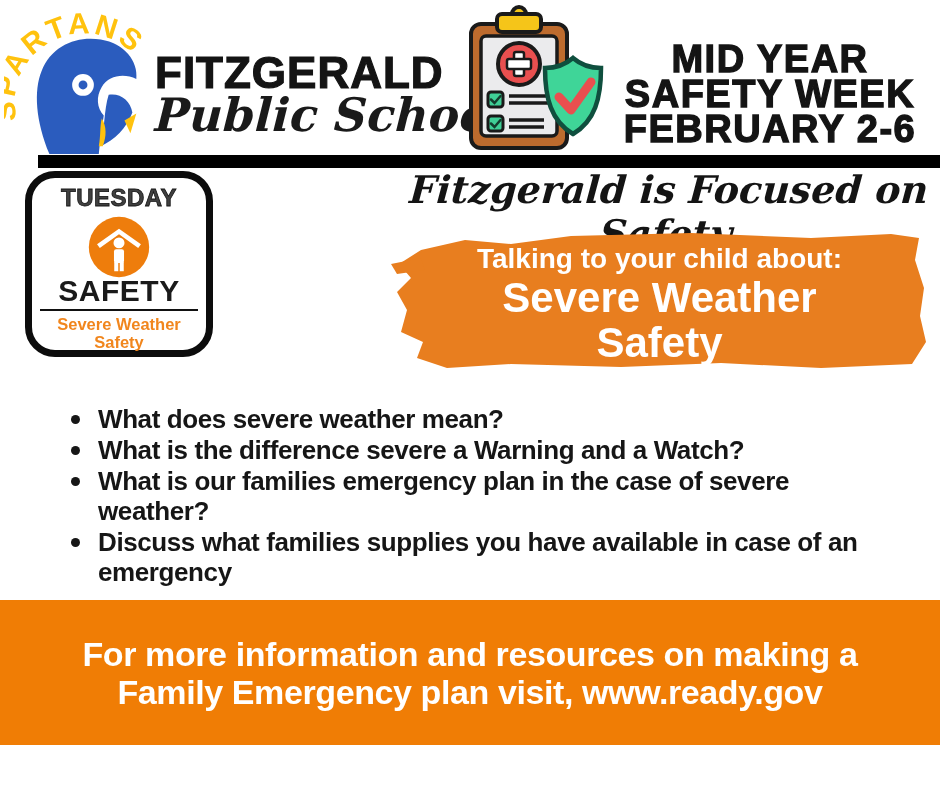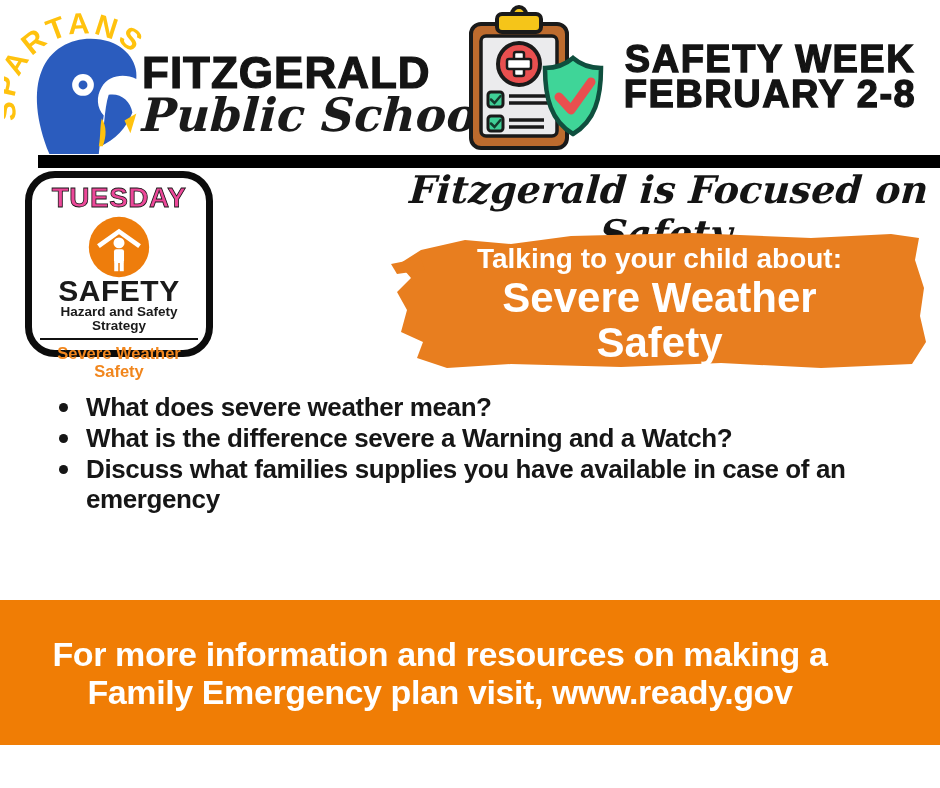--- a/index.html
+++ b/index.html
@@ -2,21 +2,21 @@
 <html><head>
 <meta charset="utf-8">
 <style>
   html,body{margin:0;padding:0;background:#fff;}
   .poster{
     position:relative;width:940px;height:788px;background:#ffffff;overflow:hidden;
     font-family:"Liberation Sans", sans-serif;color:#111;
   }
   
   .logo{position:absolute;left:4px;top:2px;width:158px;height:158px;}
-  .title-block{position:absolute;left:142px;top:50px;width:330px;}
+  .title-block{position:absolute;left:155px;top:50px;width:330px;}
   .district-name{
     font-size:44px;font-weight:900;letter-spacing:1px;color:#141414;
     -webkit-text-stroke:1.2px #141414;line-height:46px;white-space:nowrap;
   }
   .district-sub{
     font-family:"DejaVu Serif", serif;font-style:italic;font-weight:bold;
     font-size:46px;line-height:50px;margin-top:-6px;color:#1a1a1a;white-space:nowrap;
     transform:skewX(-3deg);transform-origin:left;
   }
   .clipboard{position:absolute;left:461px;top:2px;width:146px;height:152px;}
@@ -26,21 +26,21 @@
     -webkit-text-stroke:1.3px #141414;
   }
   .divider{position:absolute;left:38px;top:155px;width:902px;height:13px;background:#000;}
 
   
   .day-card{
     position:absolute;left:25px;top:171px;width:188px;height:186px;
     border:7px solid #0c0c0c;border-radius:30px;background:#fff;
     box-sizing:border-box;text-align:center;padding-top:5px;
   }
-  .day-label{font-size:28px;font-weight:900;letter-spacing:0.5px;color:#ec4899;-webkit-text-stroke:0.8px #141414;line-height:30px;}
+  .day-label{font-size:24px;font-weight:900;letter-spacing:0.5px;color:#404040;-webkit-text-stroke:0.8px #141414;line-height:30px;}
   .shelter-icon{display:block;margin:2px auto 0;width:64px;height:64px;}
   .action-label{font-size:30px;font-weight:900;line-height:26px;margin-top:-1px;color:#1a1a1a;letter-spacing:0.5px;}
   .strategy-label{font-size:13.5px;font-weight:700;line-height:14px;margin-top:1px;color:#1a1a1a;}
   .card-divider{height:2px;background:#111;margin:5px 8px 4px;}
   .topic-label{font-size:16.5px;font-weight:800;color:#F1861D;line-height:18px;}
 
   
   .tagline{
     position:absolute;left:395px;top:168px;width:545px;text-align:center;
     font-family:"DejaVu Serif", serif;font-style:italic;font-weight:bold;
@@ -50,34 +50,34 @@
   .banner svg{position:absolute;inset:0;}
   .banner-content{
     position:absolute;inset:0;display:flex;flex-direction:column;align-items:center;
     justify-content:center;padding-top:6px;
   }
   .banner-kicker{font-size:28px;font-weight:700;color:#fff;line-height:32px;}
   .banner-title{font-size:42px;font-weight:700;color:#fff;line-height:45px;text-align:center;max-width:420px;}
 
   
   .bullets{position:absolute;left:56px;top:392px;width:862px;}
-  .bullets ul{list-style:none;margin:0;padding:0;}
+  .bullets ul{list-style:none;margin:12px;padding:0;}
   .bullets li{
     position:relative;padding-left:30px;font-size:26px;font-weight:700;
     line-height:30px;color:#161616;letter-spacing:-0.4px;margin-bottom:1px;
   }
   .bullets li::before{
     content:"";position:absolute;left:3px;top:11px;width:9px;height:9px;
     border-radius:50%;background:#161616;
   }
 
   
   .footer-band{
     position:absolute;left:0;top:600px;width:940px;height:145px;background:#F07D05;
-    display:flex;align-items:center;justify-content:flex-start;
+    display:flex;align-items:center;justify-content:center;
   }
   .footer-text{
     max-width:880px;text-align:center;color:#ffffff;font-size:34px;font-weight:700;
     line-height:38px;letter-spacing:-0.4px;
   }
 </style>
 </head>
 <body>
 
 <div class="poster">
@@ -116,38 +116,38 @@
     <line x1="48" y1="101" x2="92" y2="101" stroke="#1a1a1a" stroke-width="3.5"></line>
     <rect x="27" y="114" width="15" height="15" rx="3" fill="#3FCF96" stroke="#1a1a1a" stroke-width="3"></rect>
     <path d="M30,121.5 l3.5,3.5 l6,-7" stroke="#143D2E" stroke-width="2.5" fill="none" stroke-linecap="round"></path>
     <line x1="48" y1="118" x2="83" y2="118" stroke="#1a1a1a" stroke-width="3.5"></line>
     <line x1="48" y1="125" x2="83" y2="125" stroke="#1a1a1a" stroke-width="3.5"></line>
     <path d="M112,56 C120,63 130,66 140,66 C140,96 134,119 112,132 C90,119 84,96 84,66 C94,66 104,63 112,56 Z" fill="#3FD598" stroke="#0F4F3E" stroke-width="4.5"></path>
     <path d="M98,95 L110,108 L130,80" stroke="#E94F4F" stroke-width="9" fill="none" stroke-linecap="round" stroke-linejoin="round"></path>
   </svg>
 
   <div class="event-title">
+    <div>MID YEAR</div>
     <div>SAFETY WEEK</div>
-    <div>FEBRUARY 2-8</div>
+    <div>FEBRUARY 2-6</div>
   </div>
 
   <div class="divider"></div>
 
   <div class="day-card">
     <div class="day-label">TUESDAY</div>
     <svg class="shelter-icon" viewBox="0 0 70 70" aria-hidden="true">
       <circle cx="35" cy="35" r="33" fill="#EE7D0C"></circle>
       <path d="M11,32 L35,15 L59,32 L56,36 L35,21 L14,36 Z" fill="#ffffff"></path>
       <circle cx="35" cy="30.5" r="6" fill="#ffffff"></circle>
       <rect x="29.5" y="37.5" width="11" height="15" rx="2.5" fill="#ffffff"></rect>
       <rect x="29.8" y="51" width="4.4" height="10.5" fill="#ffffff"></rect>
       <rect x="35.8" y="51" width="4.4" height="10.5" fill="#ffffff"></rect>
     </svg>
     <div class="action-label">SAFETY</div>
-    <div class="strategy-label">Hazard and Safety Strategy</div>
     <div class="card-divider"></div>
     <div class="topic-label">Severe Weather Safety</div>
   </div>
 
   <div class="tagline">Fitzgerald is Focused on Safety</div>
 
   <div class="banner">
     <svg viewBox="0 0 537 142" preserveAspectRatio="none" aria-hidden="true">
       <path d="M30,20 L74,10 L120,14 L180,6 L300,3 L420,8 L500,4 L528,8 L524,30 L533,58 L529,86 L535,112 L521,134 L430,138 L330,133 L230,137 L120,134 L56,138 L26,128 L32,112 L10,102 L16,80 L6,62 L20,48 L8,34 Z" fill="#E87E1F"></path>
       <path d="M0,34 L30,28 L34,40 L6,44 Z" fill="#E87E1F"></path>
@@ -155,20 +155,21 @@
     <div class="banner-content">
       <div class="banner-kicker">Talking to your child about:</div>
       <div class="banner-title">Severe Weather Safety</div>
     </div>
   </div>
 
   <div class="bullets">
     <ul>
       <li>What does severe weather mean?</li>
       <li>What is the difference severe a Warning and a Watch?</li>
+      <li>What is our families emergency plan in the case of severe weather?</li>
       <li>Discuss what families supplies you have available in case of an emergency</li>
     </ul>
   </div>
 
   <div class="footer-band">
     <div class="footer-text">For more information and resources on making a Family Emergency plan visit, www.ready.gov</div>
   </div>
 
 </div>
 

